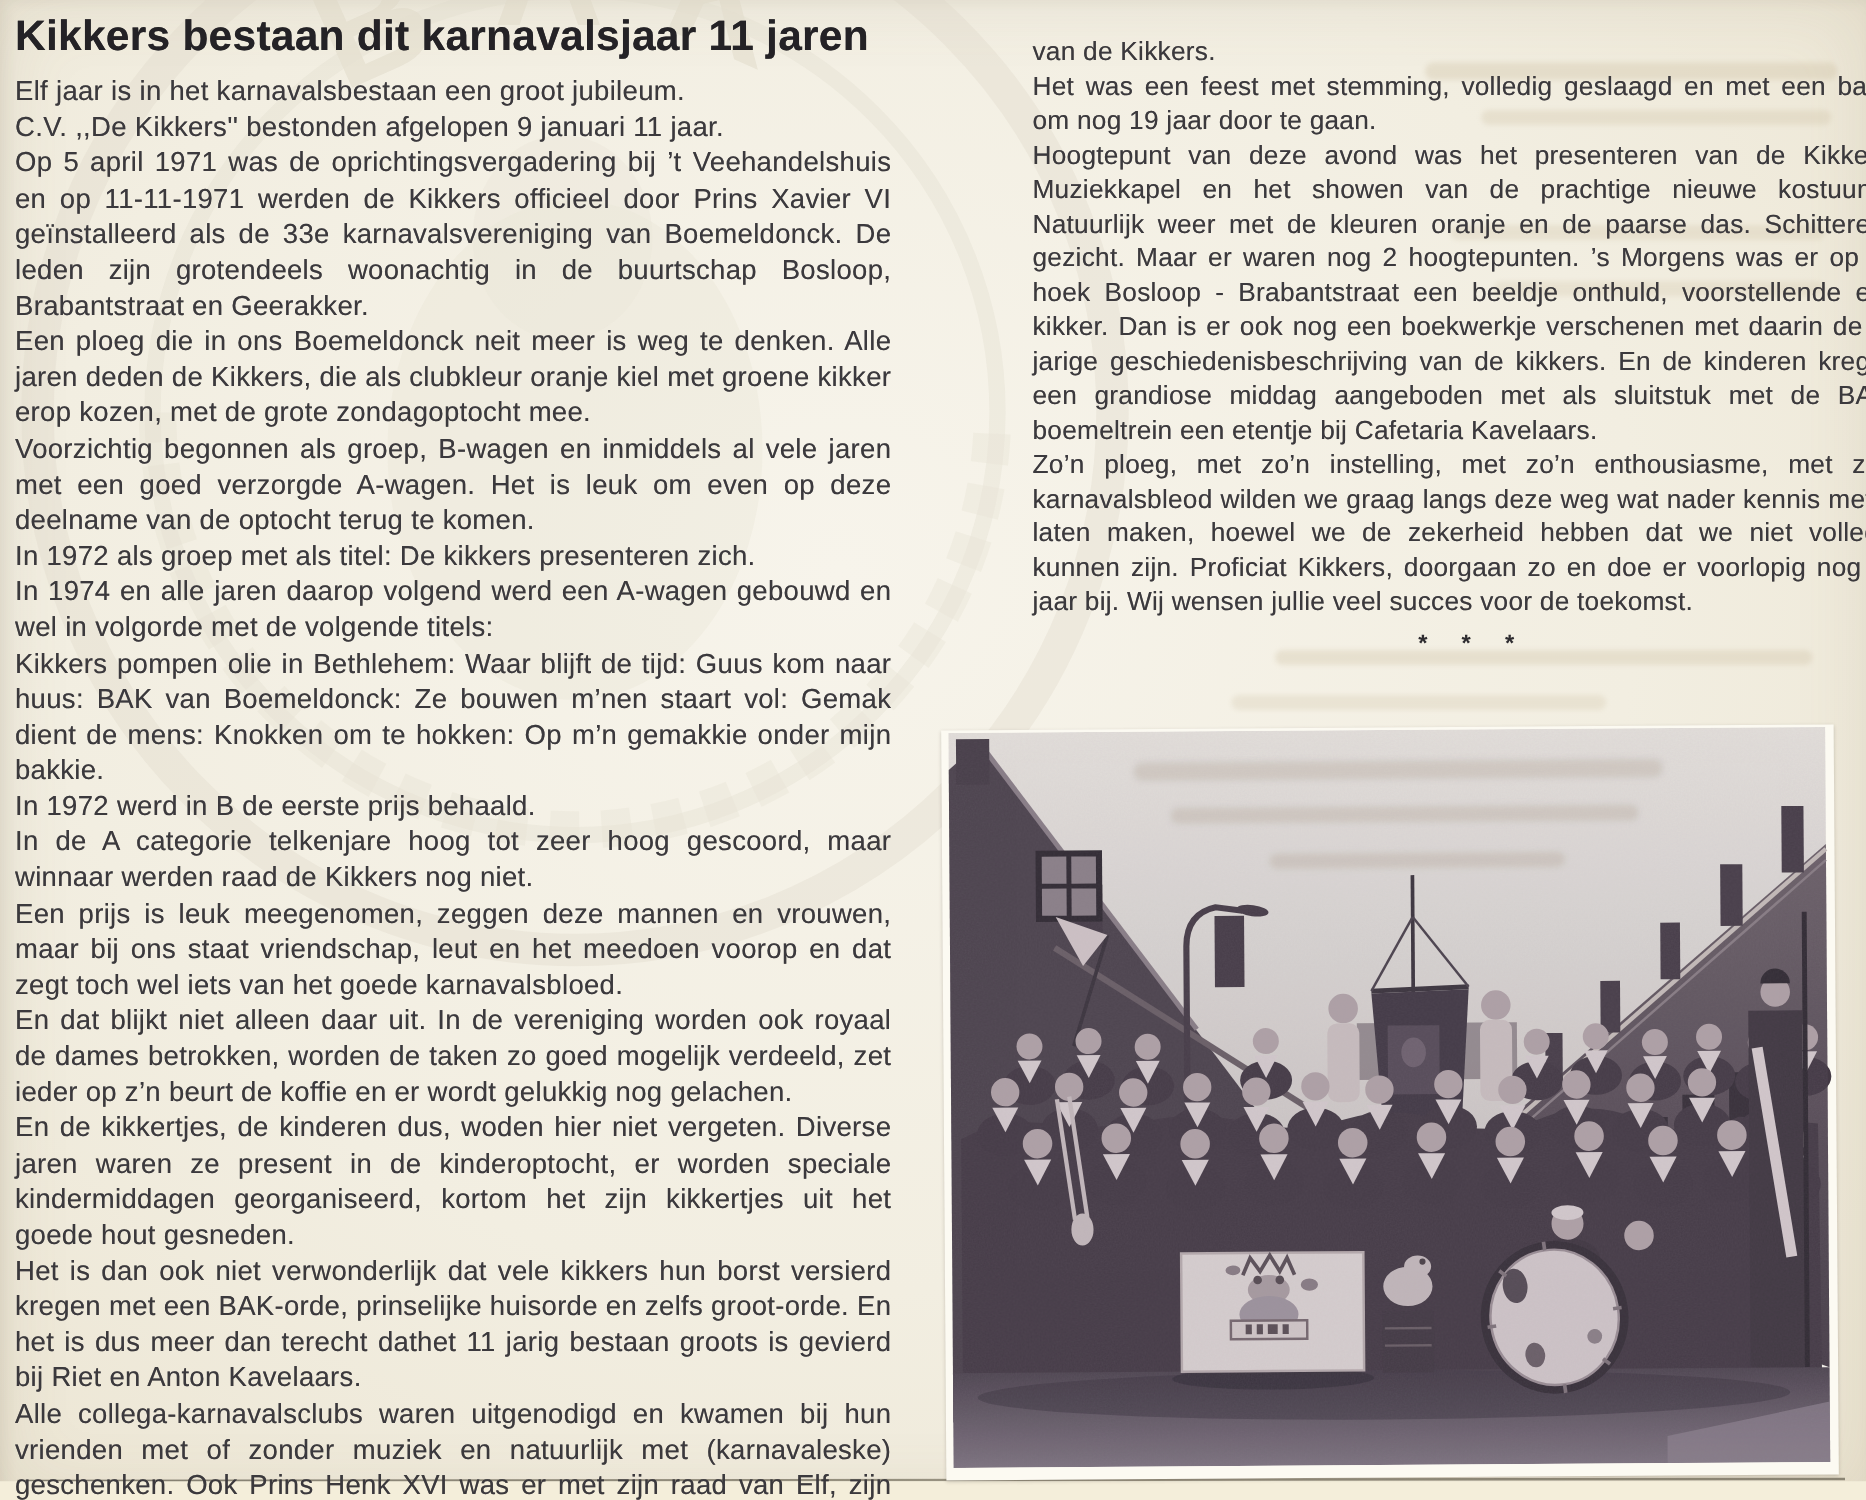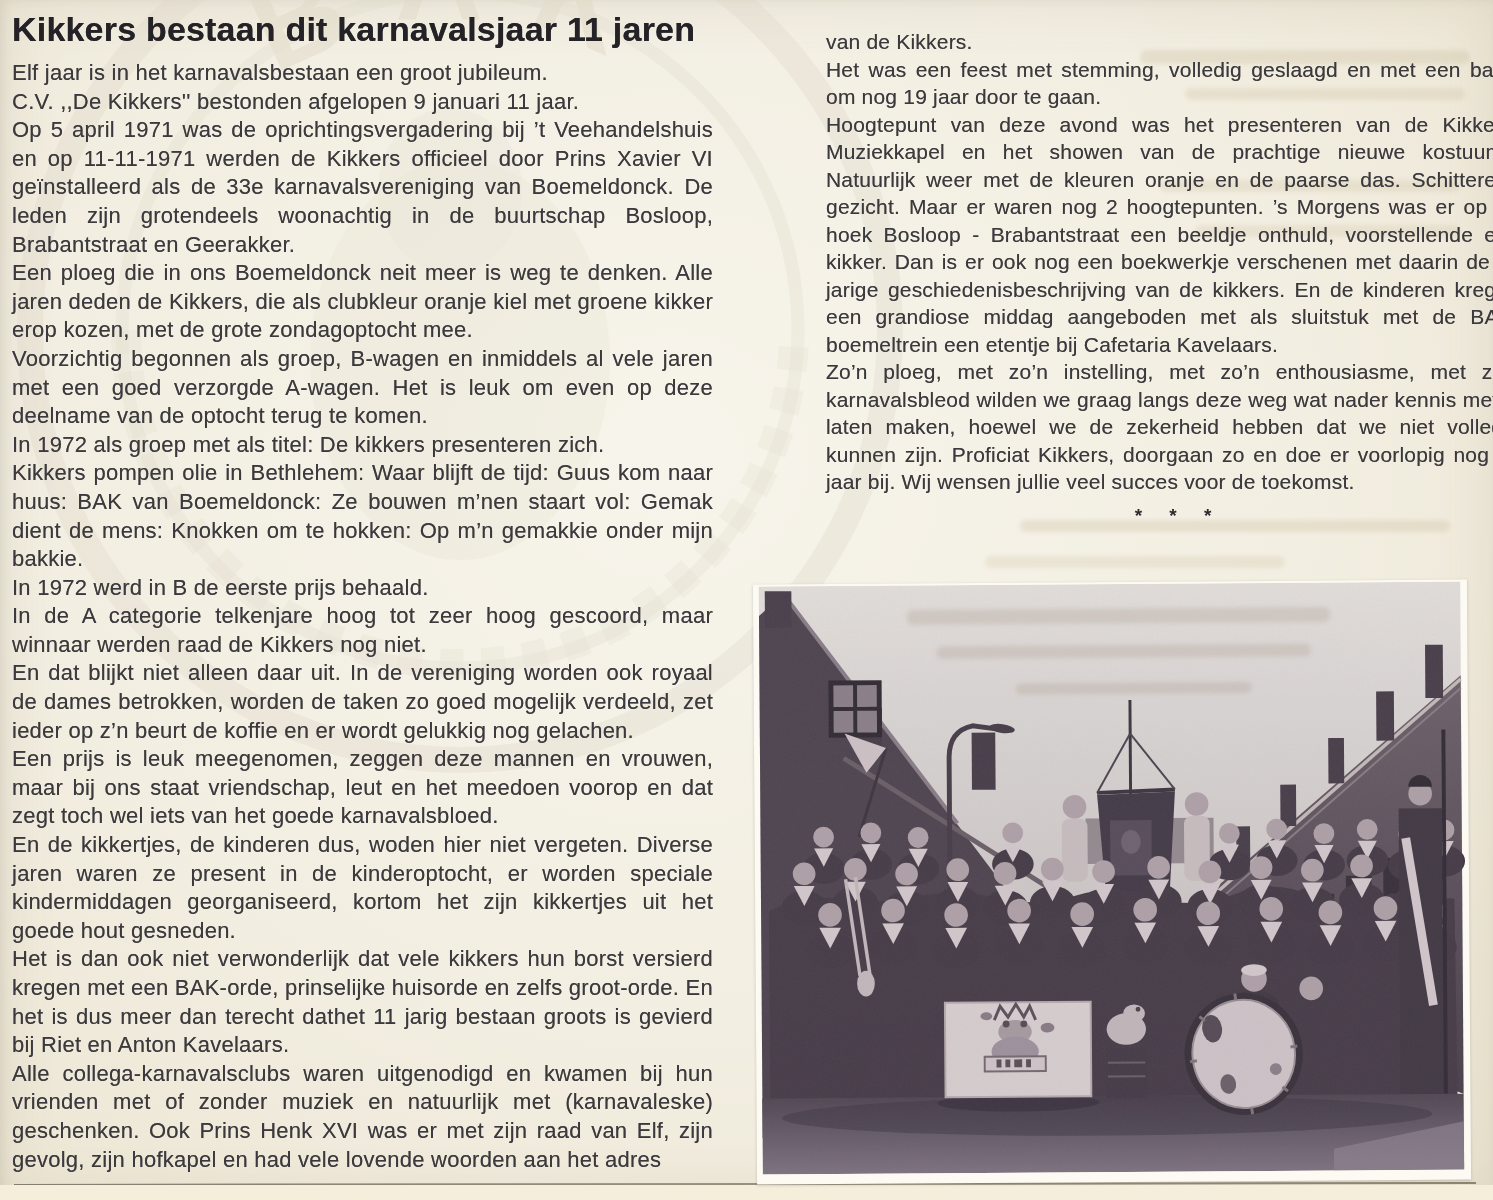--- a/index.html
+++ b/index.html
@@ -71,25 +71,26 @@
 
   <div class="col col-left">
     <h1>Kikkers bestaan dit karnavalsjaar 11 jaren</h1>
     <div>
         <p>Elf jaar is in het karnavalsbestaan een groot jubileum.</p>
         <p>C.V. ,,De Kikkers'' bestonden afgelopen 9 januari 11 jaar.</p>
         <p>Op 5 april 1971 was de oprichtingsvergadering bij ’t Veehandelshuis en op 11-11-1971 werden de Kikkers officieel door Prins Xavier VI geïnstalleerd als de 33e karnavalsvereniging van Boemeldonck. De leden zijn grotendeels woonachtig in de buurtschap Bosloop, Brabantstraat en Geerakker.</p>
         <p>Een ploeg die in ons Boemeldonck neit meer is weg te denken. Alle jaren deden de Kikkers, die als clubkleur oranje kiel met groene kikker erop kozen, met de grote zondagoptocht mee.</p>
         <p>Voorzichtig begonnen als groep, B-wagen en inmiddels al vele jaren met een goed verzorgde A-wagen. Het is leuk om even op deze deelname van de optocht terug te komen.</p>
         <p>In 1972 als groep met als titel: De kikkers presenteren zich.</p>
+        <p>In 1974 en alle jaren daarop volgend werd een A-wagen gebouwd en wel in volgorde met de volgende titels:</p>
         <p>Kikkers pompen olie in Bethlehem: Waar blijft de tijd: Guus kom naar huus: BAK van Boemeldonck: Ze bouwen m’nen staart vol: Gemak dient de mens: Knokken om te hokken: Op m’n gemakkie onder mijn bakkie.</p>
         <p>In 1972 werd in B de eerste prijs behaald.</p>
         <p>In de A categorie telkenjare hoog tot zeer hoog gescoord, maar winnaar werden raad de Kikkers nog niet.</p>
+        <p>Een prijs is leuk meegenomen, zeggen deze mannen en vrouwen, maar bij ons staat vriendschap, leut en het meedoen voorop en dat zegt toch wel iets van het goede karnavalsbloed.</p>
         <p>En dat blijkt niet alleen daar uit. In de vereniging worden ook royaal de dames betrokken, worden de taken zo goed mogelijk verdeeld, zet ieder op z’n beurt de koffie en er wordt gelukkig nog gelachen.</p>
-        <p>Een prijs is leuk meegenomen, zeggen deze mannen en vrouwen, maar bij ons staat vriendschap, leut en het meedoen voorop en dat zegt toch wel iets van het goede karnavalsbloed.</p>
         <p>En de kikkertjes, de kinderen dus, woden hier niet vergeten. Diverse jaren waren ze present in de kinderoptocht, er worden speciale kindermiddagen georganiseerd, kortom het zijn kikkertjes uit het goede hout gesneden.</p>
         <p>Het is dan ook niet verwonderlijk dat vele kikkers hun borst versierd kregen met een BAK-orde, prinselijke huisorde en zelfs groot-orde. En het is dus meer dan terecht dathet 11 jarig bestaan groots is gevierd bij Riet en Anton Kavelaars.</p>
         <p>Alle collega-karnavalsclubs waren uitgenodigd en kwamen bij hun vrienden met of zonder muziek en natuurlijk met (karnavaleske) geschenken. Ook Prins Henk XVI was er met zijn raad van Elf, zijn gevolg, zijn hofkapel en had vele lovende woorden aan het adres</p>
       </div>
   </div>
 
   <div class="col col-right">
     <div>
         <p>van de Kikkers.</p>
         <p>Het was een feest met stemming, volledig geslaagd en met een basis om nog 19 jaar door te gaan.</p>

